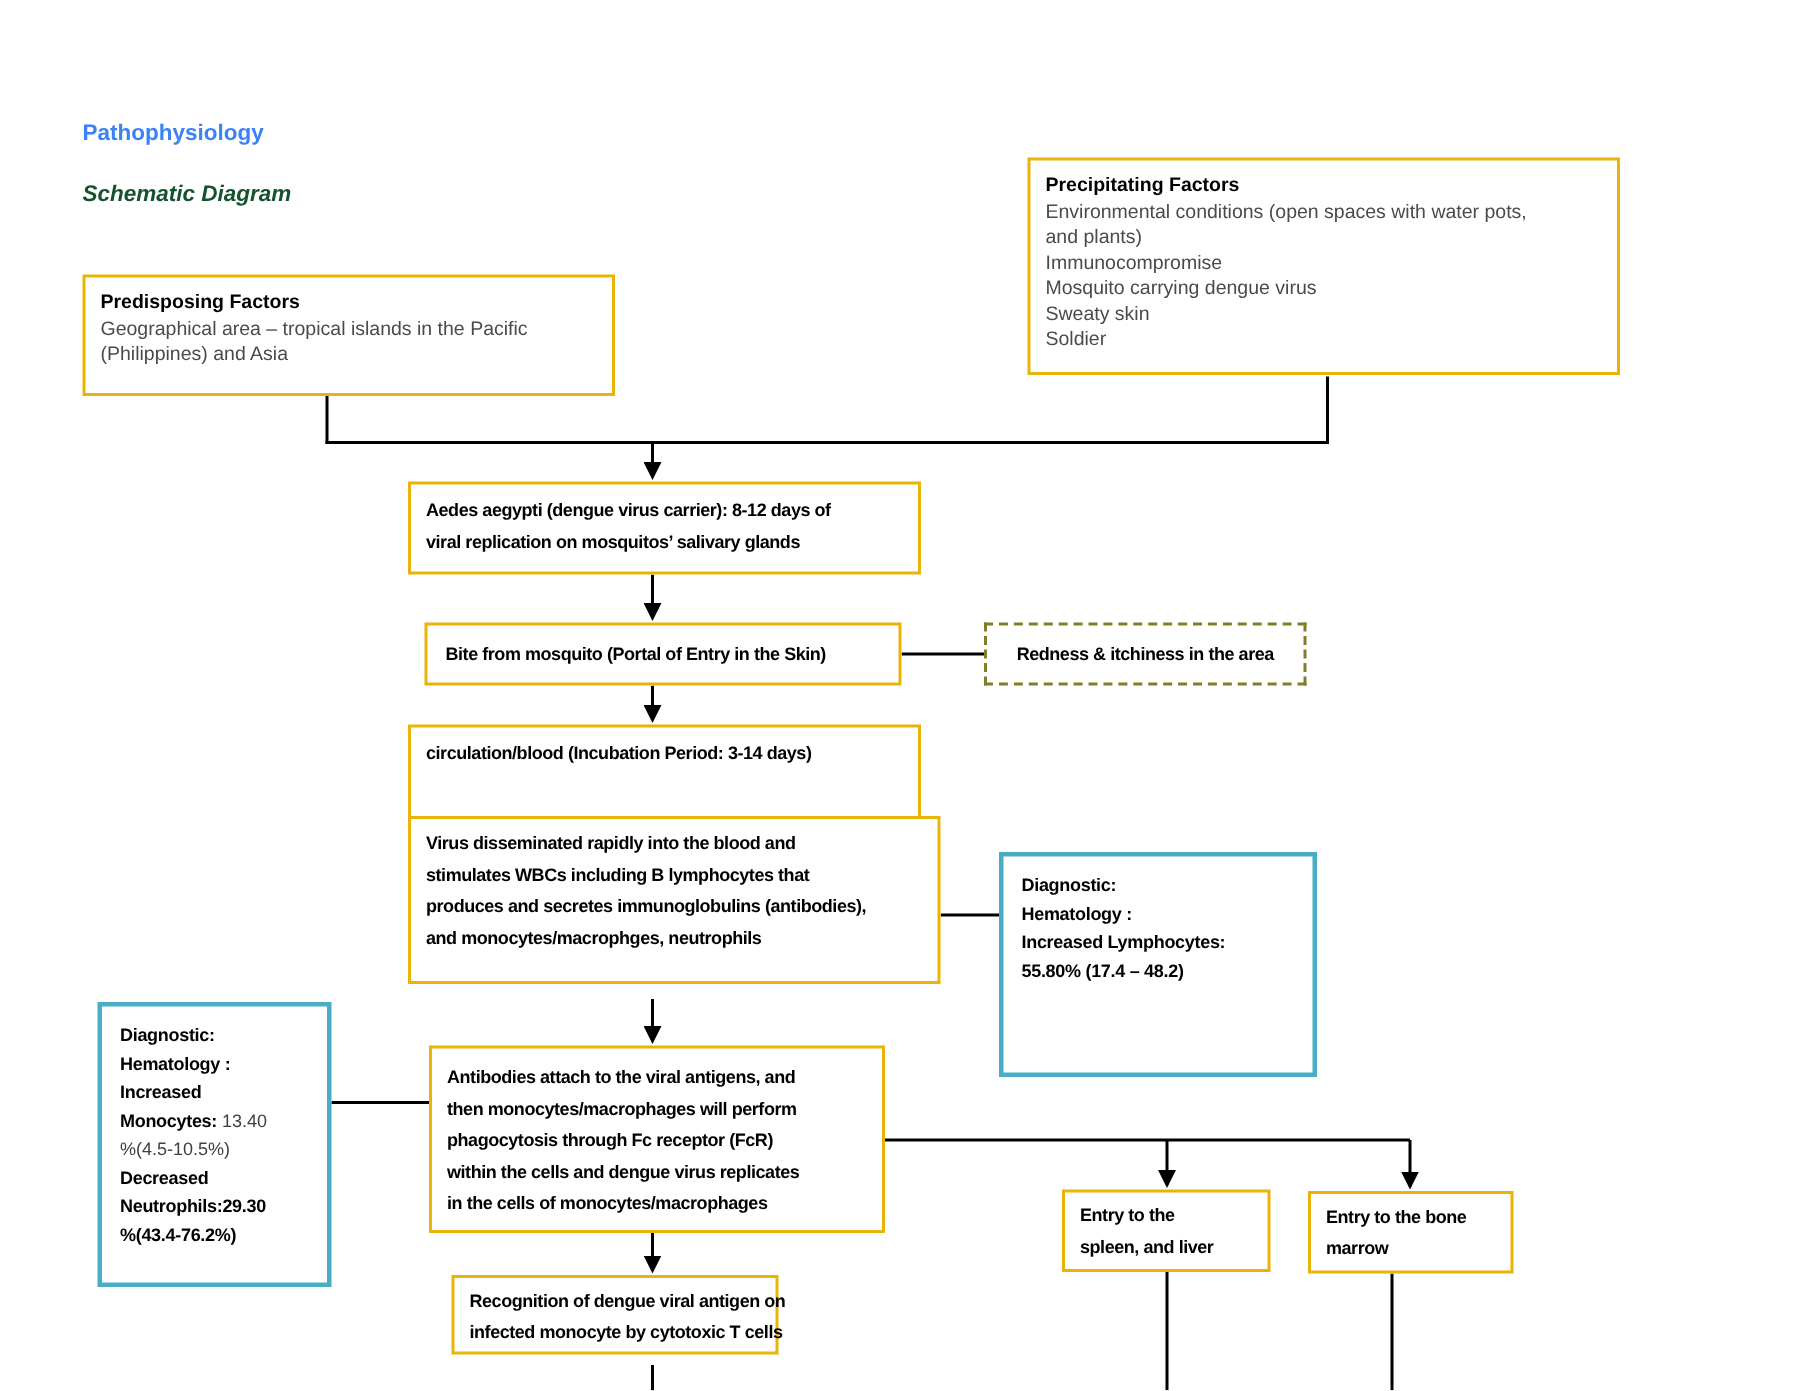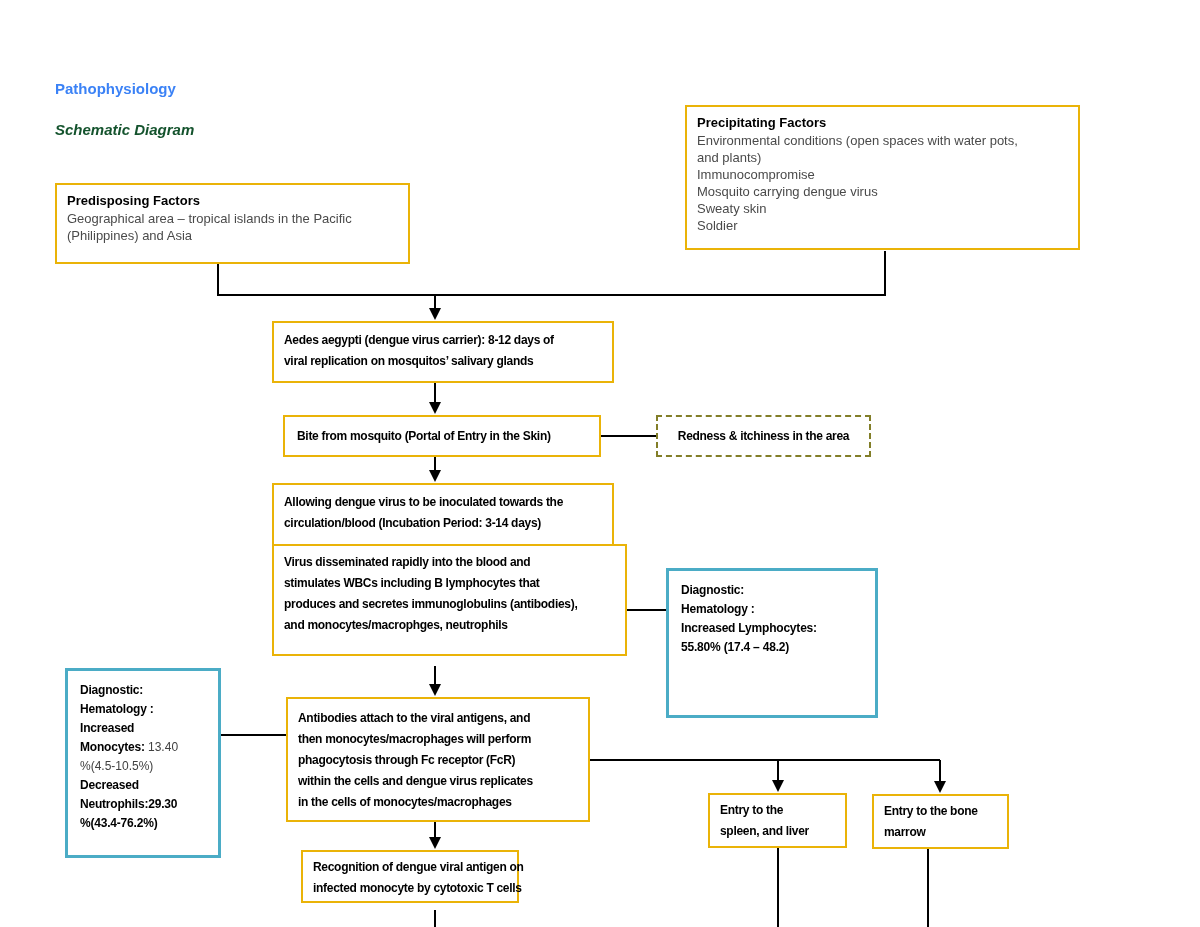--- a/index.html
+++ b/index.html
@@ -80,21 +80,20 @@
 
   <div class="box flow vcenter" style="left:283px;top:415px;width:318px;height:42px;padding-left:12px;">
     <div class="ln">Bite from mosquito (Portal of Entry in the Skin)</div>
   </div>
 
   <div class="box flow dashedbox vcenter ctr" style="left:656px;top:415px;width:215px;height:42px;border-color:#827E28;">
     <div class="ln">Redness &amp; itchiness in the area</div>
   </div>
 
   <div class="box flow" style="left:272px;top:483px;width:342px;height:66px;">
-    <div class="ln">Allowing dengue virus to be inoculated towards the</div>
     <div class="ln">circulation/blood (Incubation Period: 3-14 days)</div>
   </div>
 
   <div class="box flow" style="left:272px;top:544px;width:355px;height:112px;padding-top:6px;">
     <div class="ln">Virus disseminated rapidly into the blood and</div>
     <div class="ln">stimulates WBCs including B lymphocytes that</div>
     <div class="ln">produces and secretes immunoglobulins (antibodies),</div>
     <div class="ln">and monocytes/macrophges, neutrophils</div>
   </div>
 

